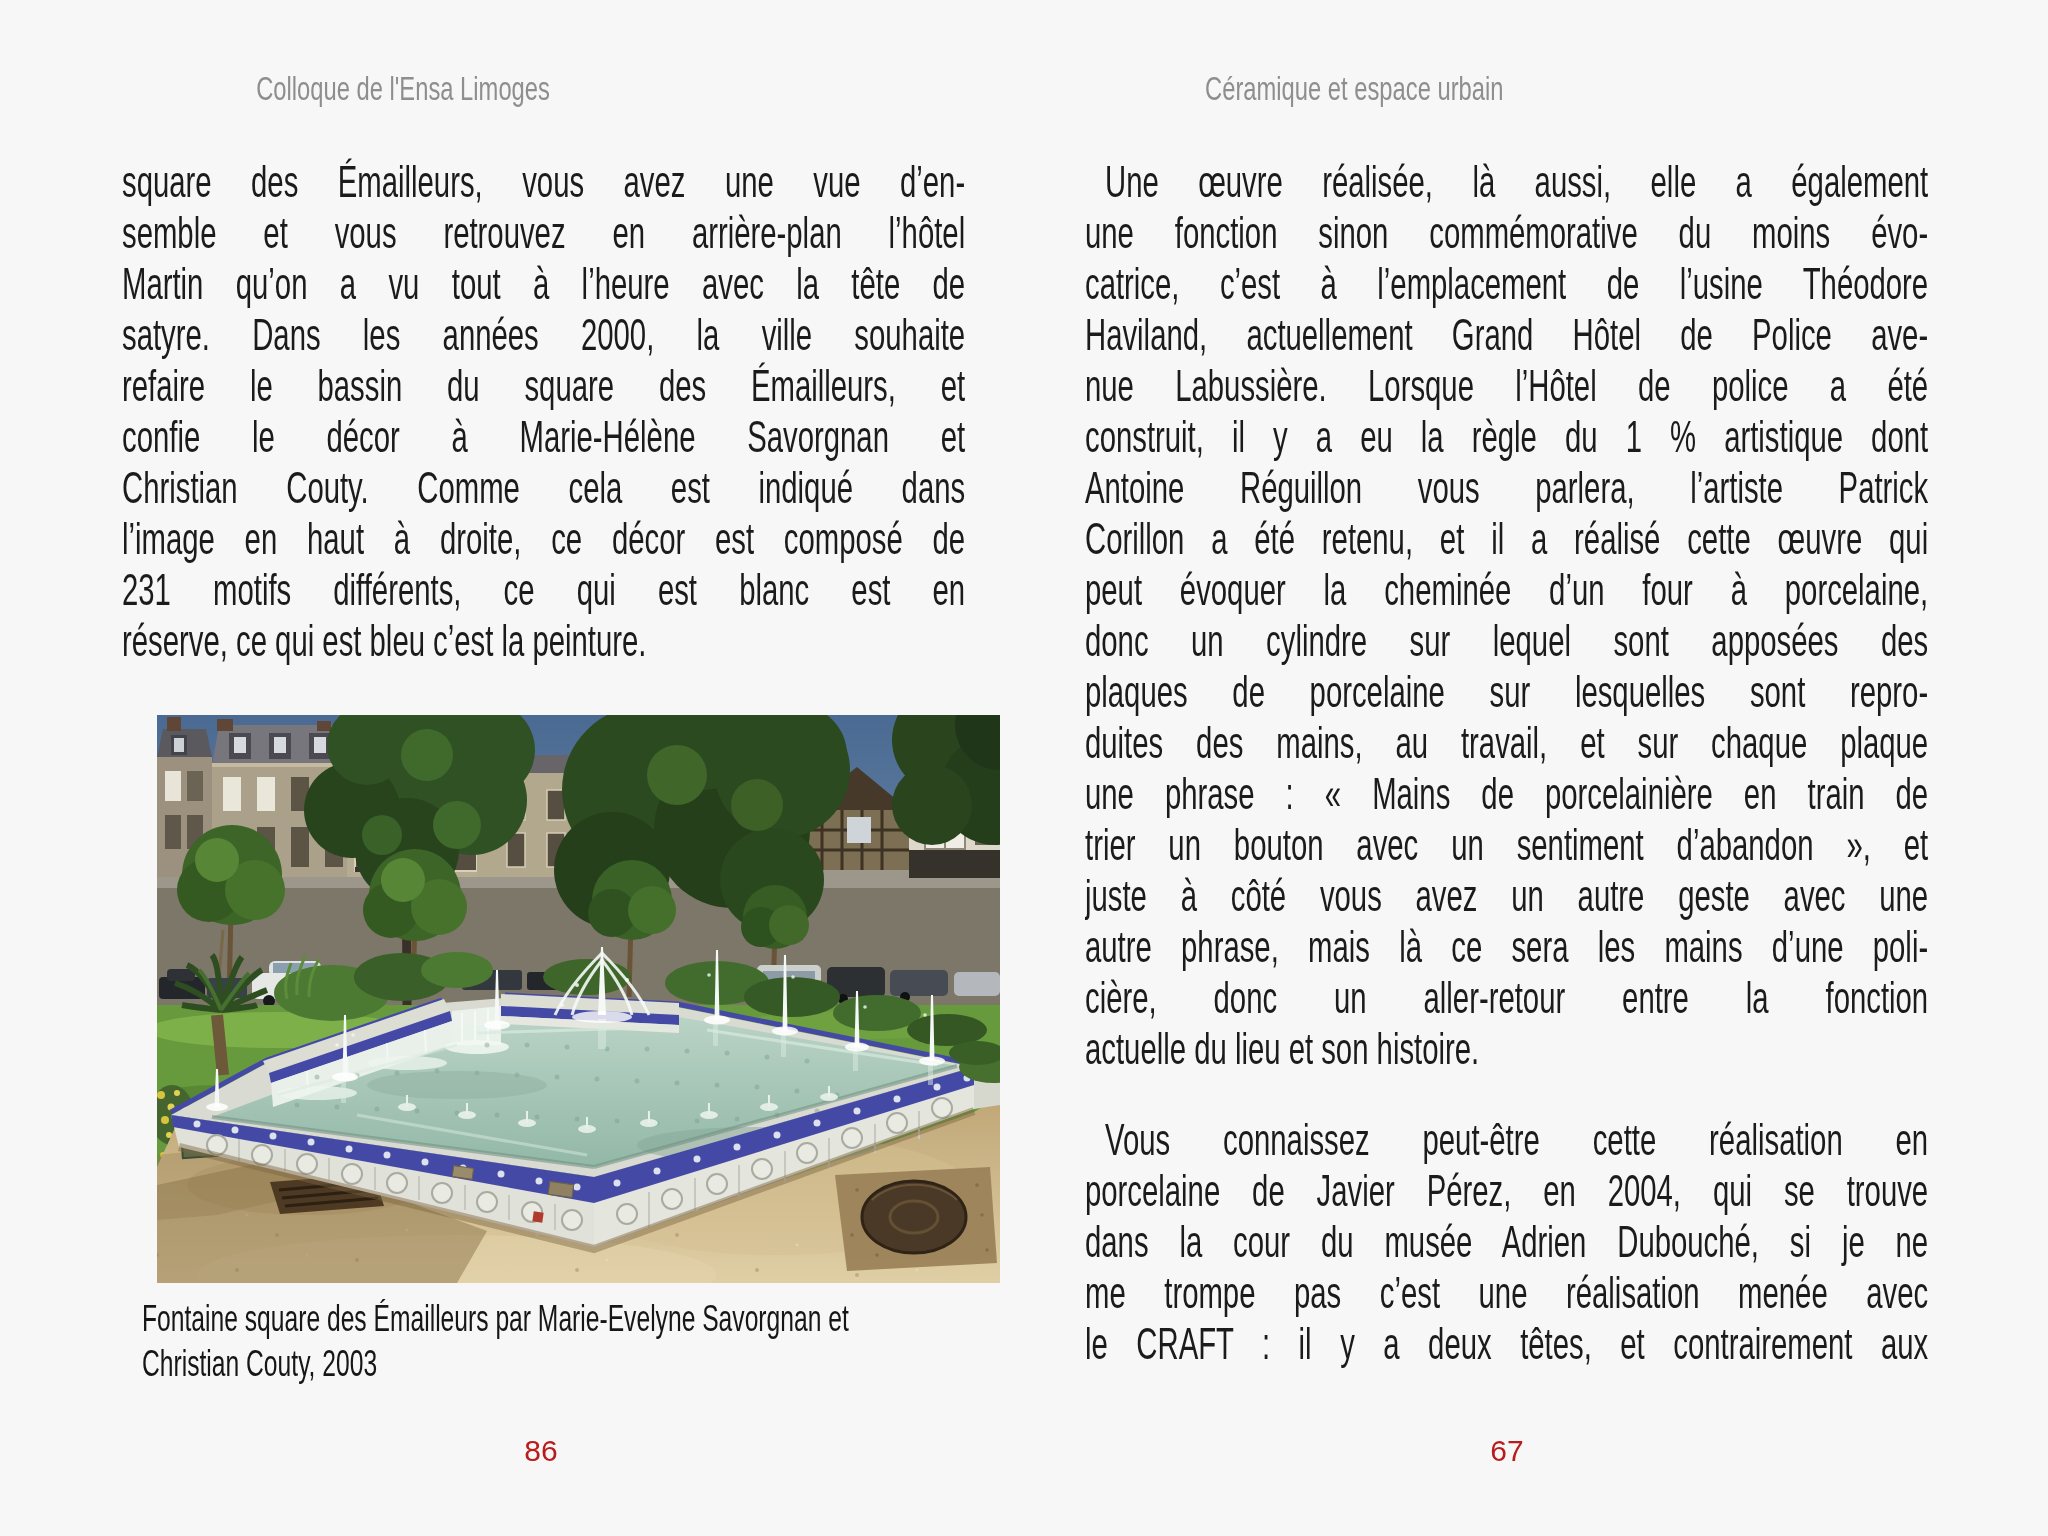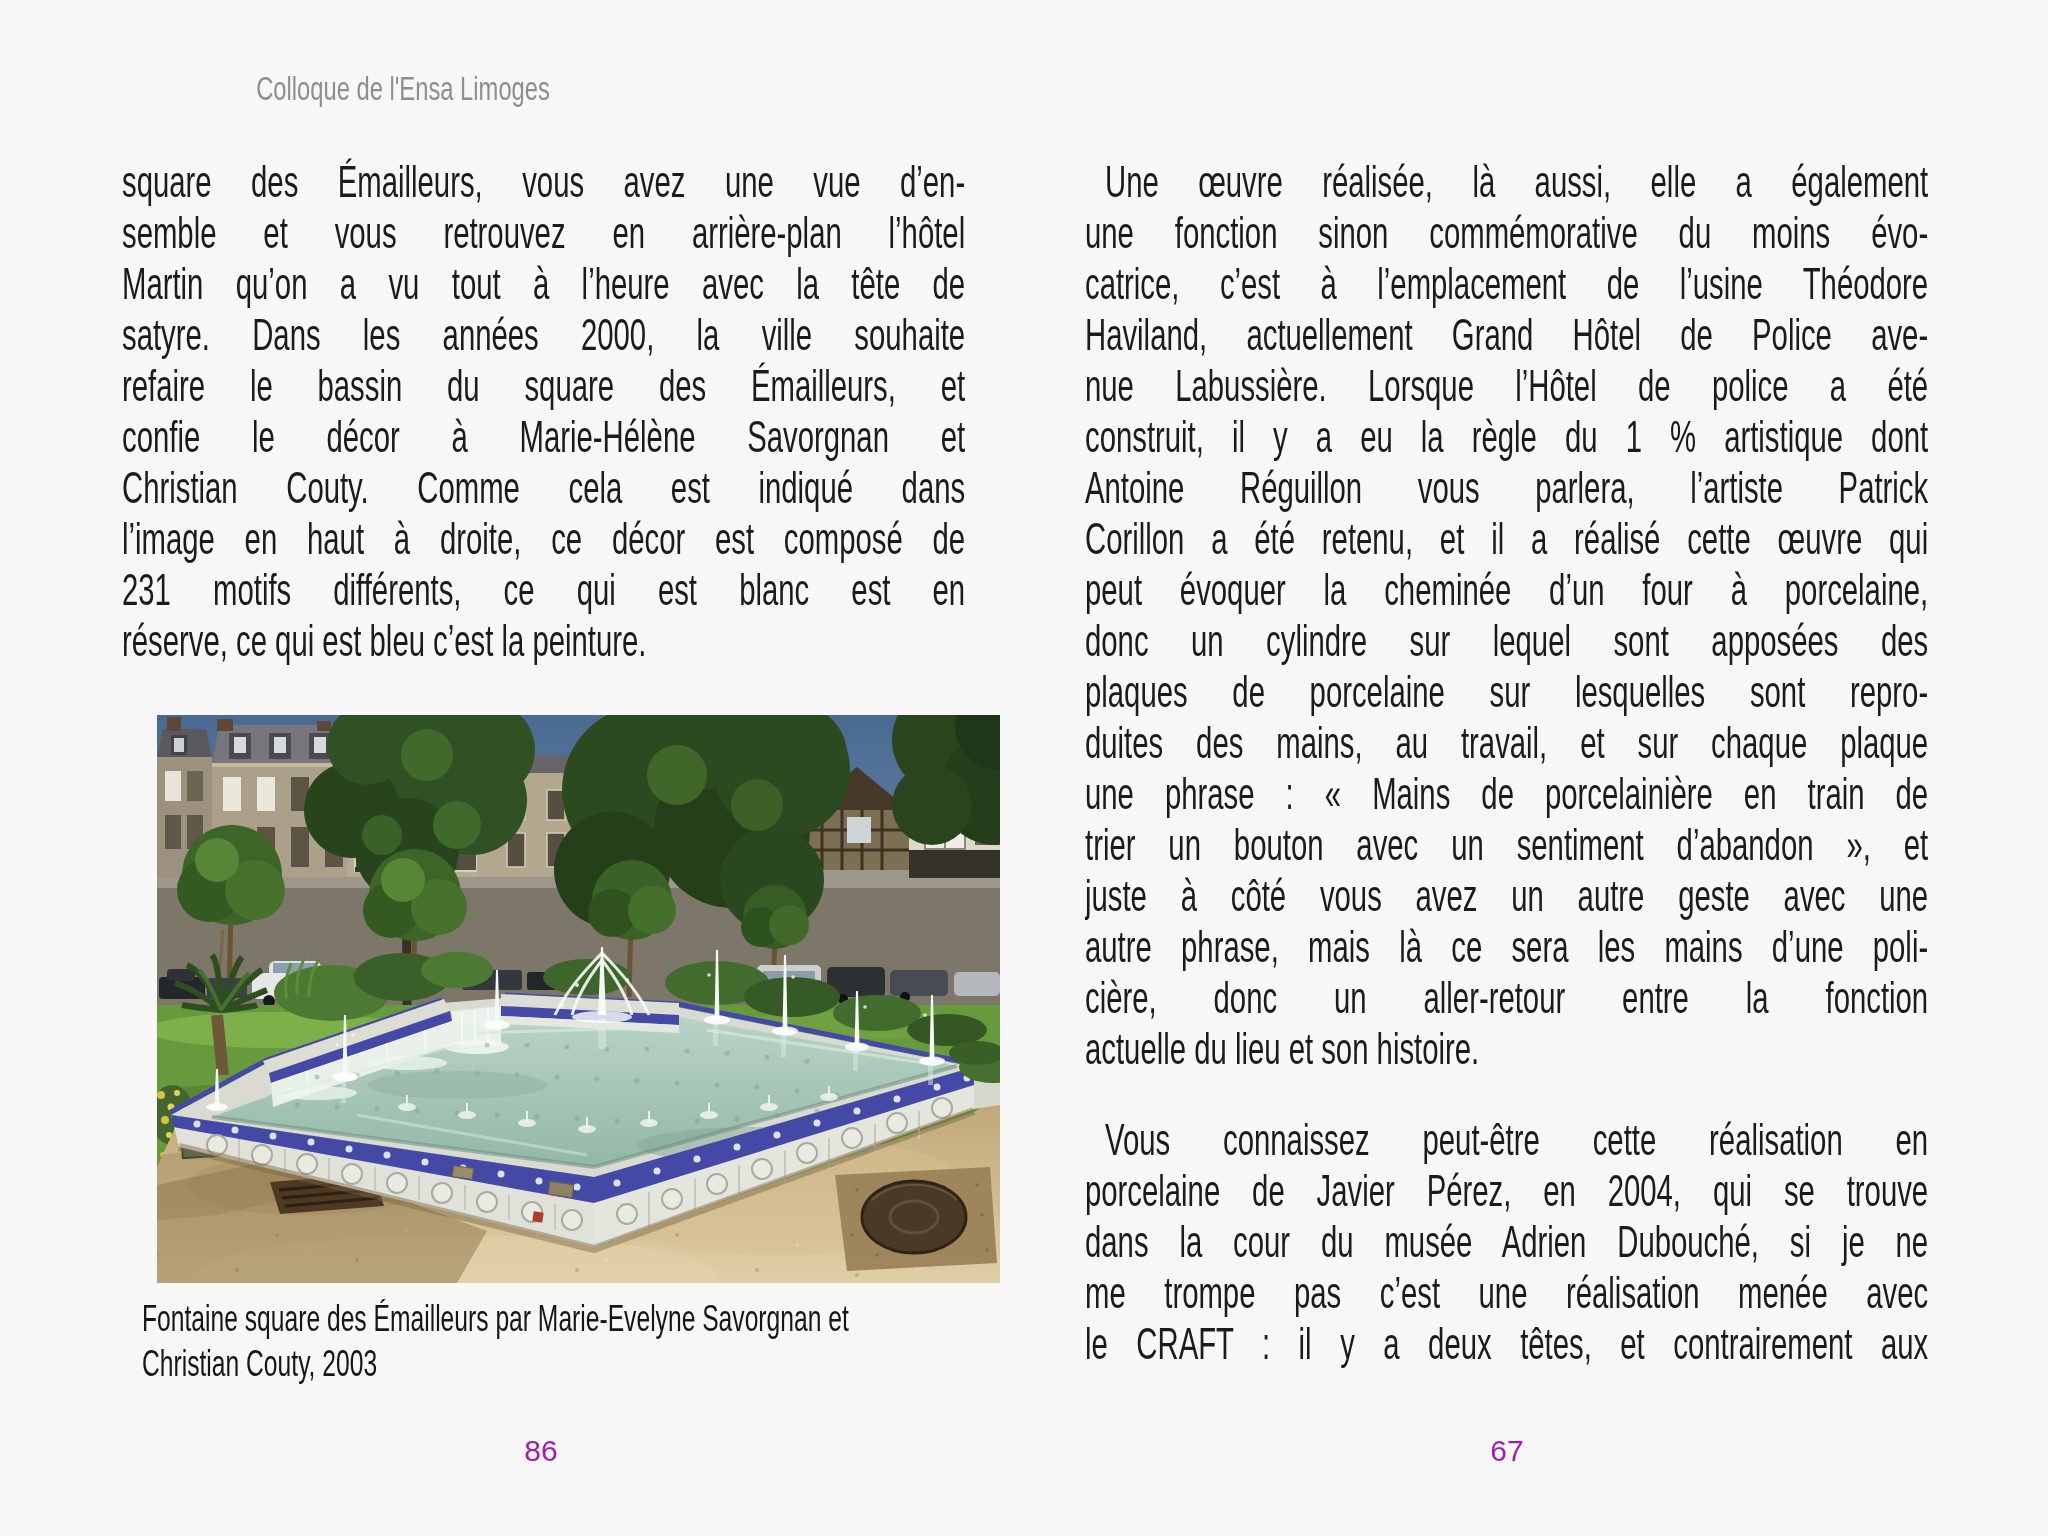--- a/index.html
+++ b/index.html
@@ -26,21 +26,21 @@
 
   .figure{position:absolute;left:157px;top:715px;width:843px;height:568px;margin:0;
           overflow:hidden;background:#8a957f;}
   .figure svg{display:block;width:100%;height:100%;}
 
   .caption{position:absolute;left:142px;top:1296px;width:1266px;transform:scaleX(.666);
            transform-origin:0 0;font-size:37px;line-height:45px;color:#161616;}
   .cap-line{text-align:left;}
 
   .page-num{position:absolute;top:1434px;width:200px;text-align:center;
-            font-size:30px;color:#a21caf;}
+            font-size:30px;color:#b91c1c;}
   .num-left{left:441px;}
   .num-right{left:383px;}
 </style>
 </head>
 <body>
 
 <div class="screen">
 
   <div class="page page-left">
     <div class="page-header hdr-left">
@@ -515,20 +515,23 @@
 
     <div class="caption">
         <div class="cap-line">Fontaine square des Émailleurs par Marie-Evelyne Savorgnan et</div>
         <div class="cap-line">Christian Couty, 2003</div>
       </div>
 
     <div class="page-num num-left">86</div>
   </div>
 
   <div class="page page-right">
+    <div class="page-header hdr-right">
+      <span class="cond">Céramique et espace urbain</span>
+    </div>
 
     <div class="col col-right1">
         <div class="line indent">Une œuvre réalisée, là aussi, elle a également</div>
         <div class="line">une fonction sinon commémorative du moins évo-</div>
         <div class="line">catrice, c’est à l’emplacement de l’usine Théodore</div>
         <div class="line">Haviland, actuellement Grand Hôtel de Police ave-</div>
         <div class="line">nue Labussière. Lorsque l’Hôtel de police a été</div>
         <div class="line">construit, il y a eu la règle du 1 % artistique dont</div>
         <div class="line">Antoine Réguillon vous parlera, l’artiste Patrick</div>
         <div class="line">Corillon a été retenu, et il a réalisé cette œuvre qui</div>

